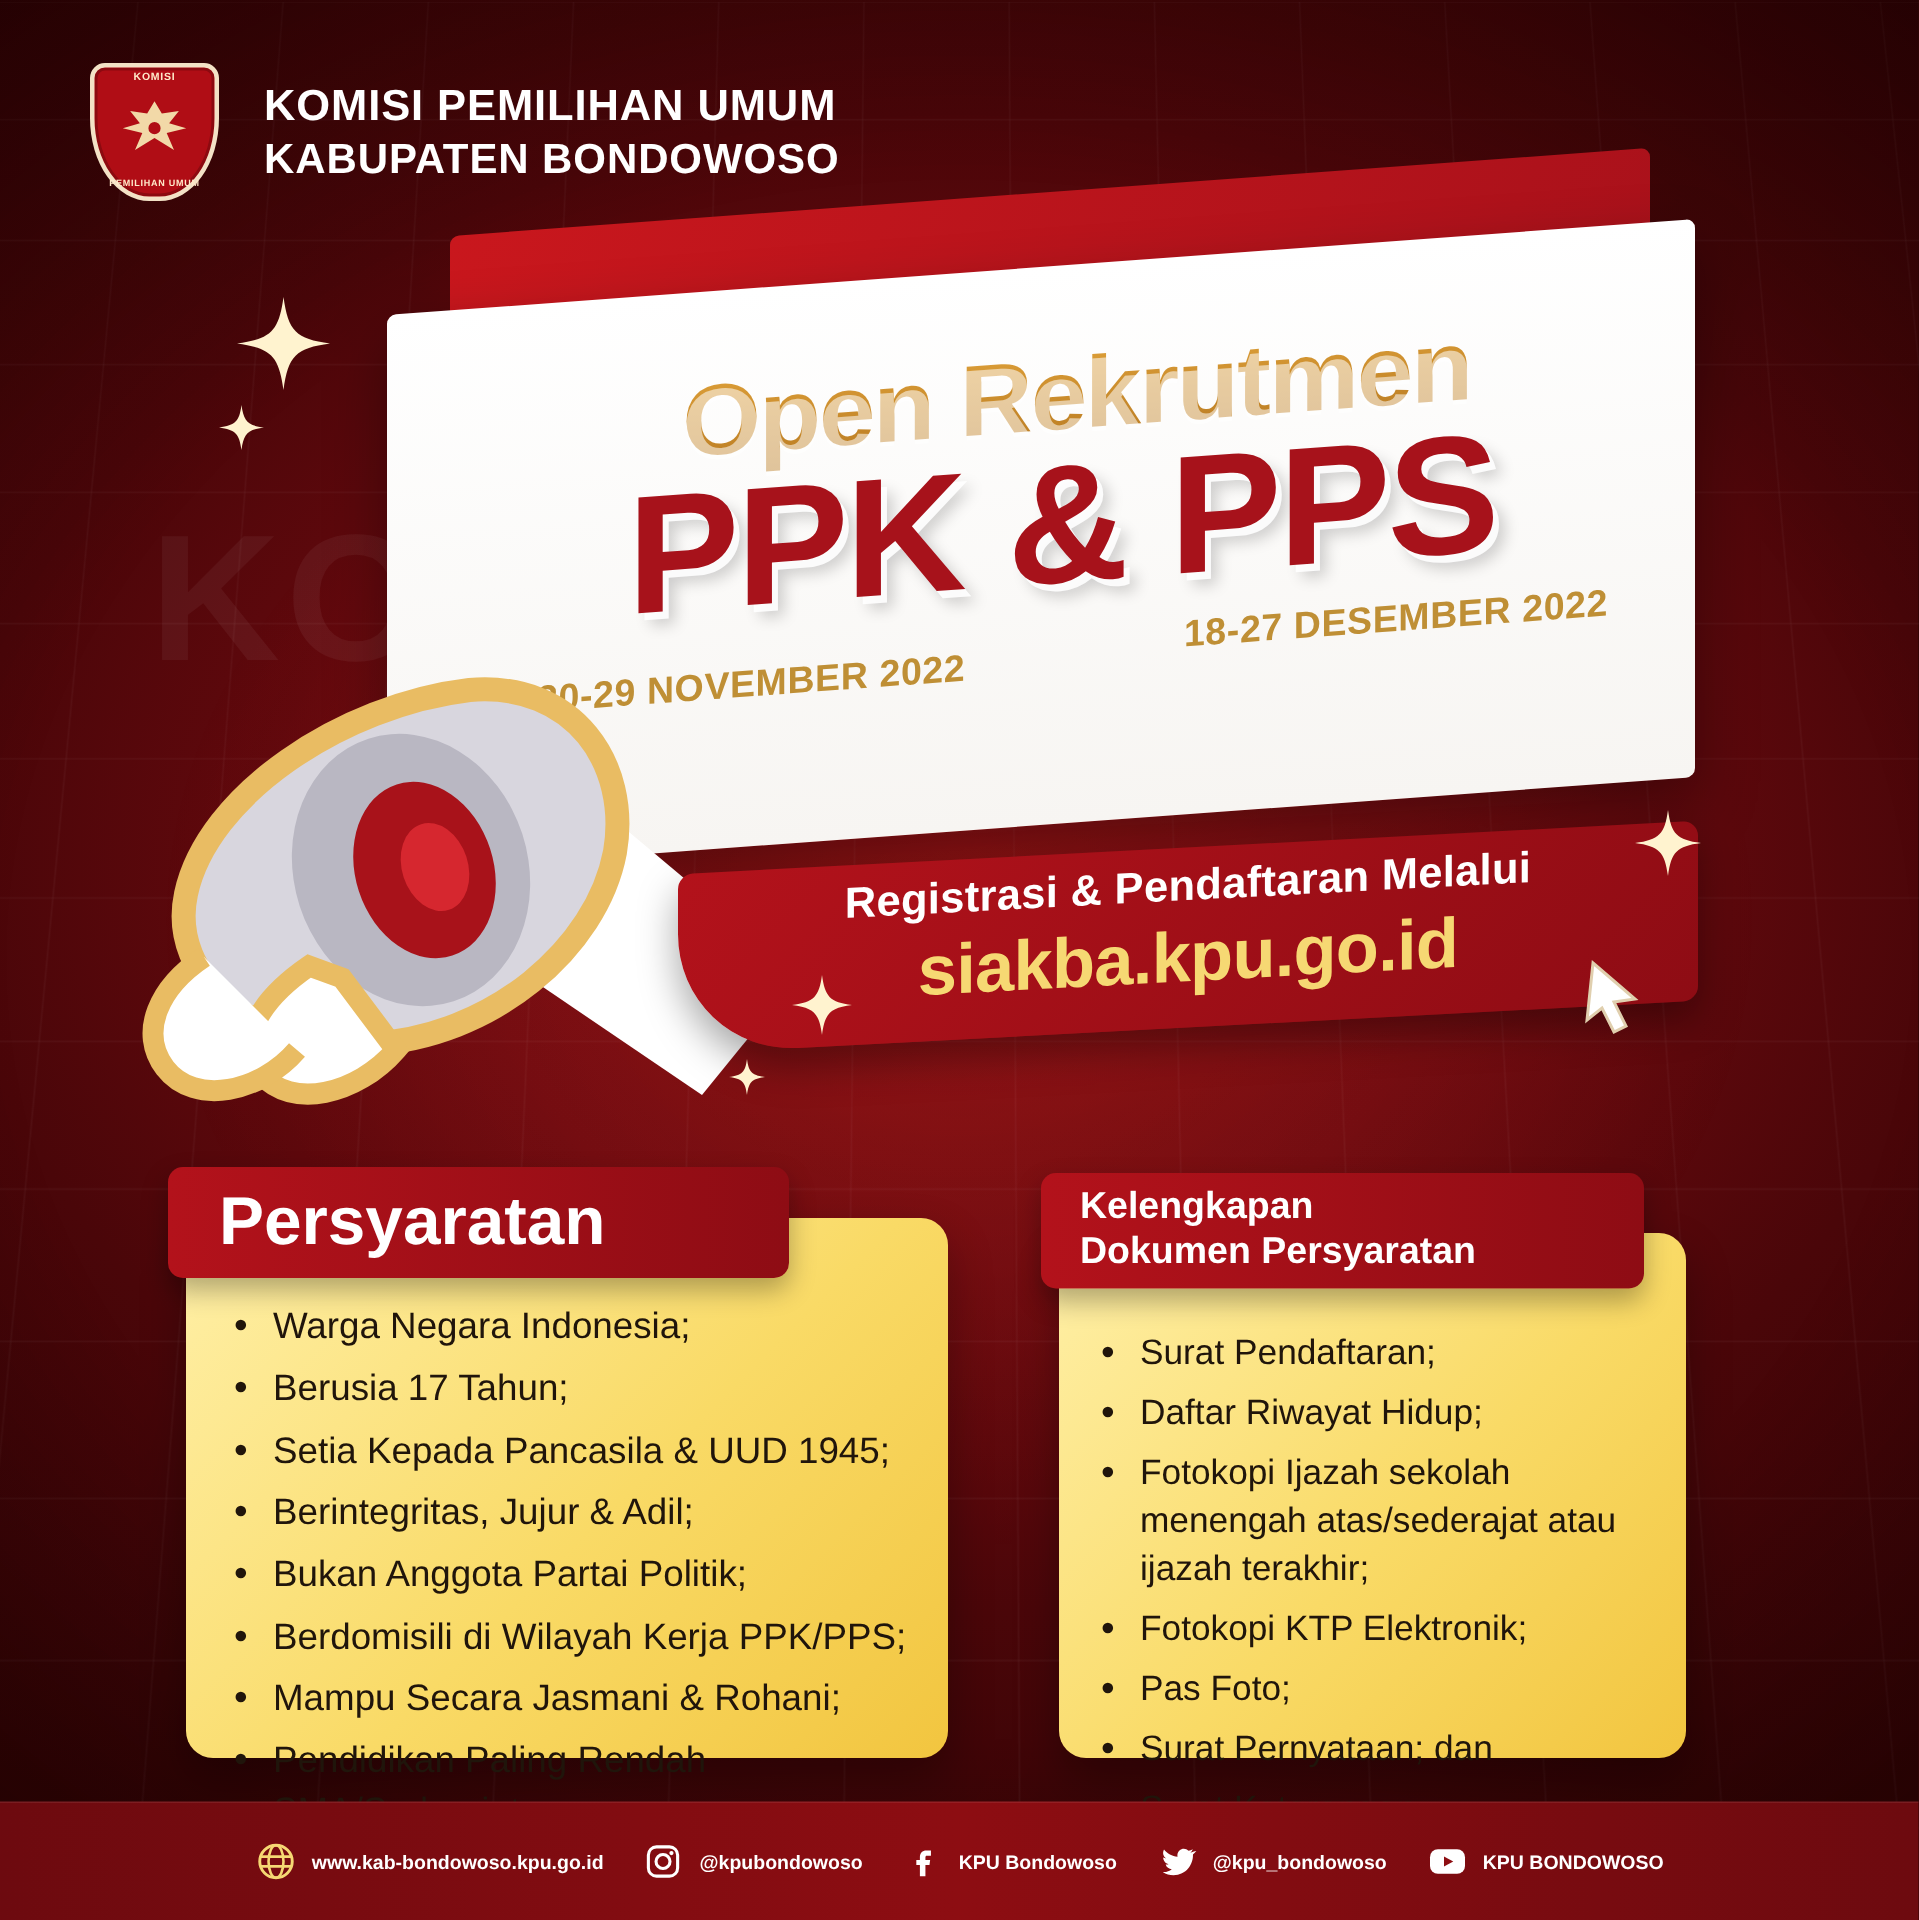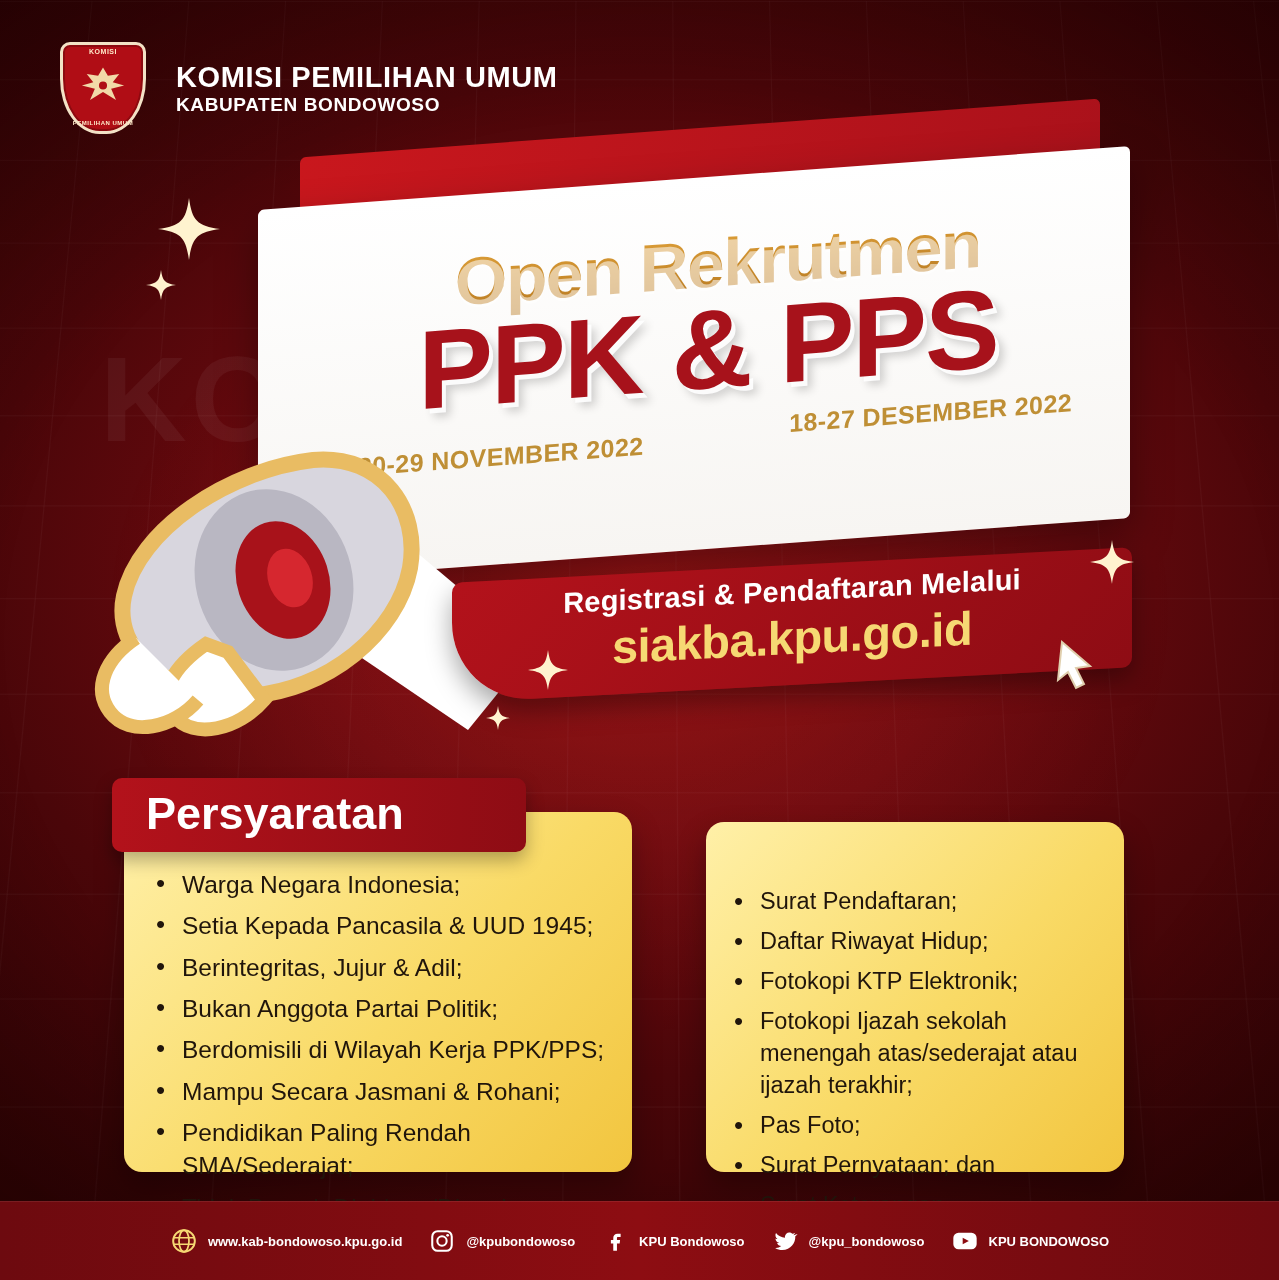--- a/index.html
+++ b/index.html
@@ -95,21 +95,21 @@
   .header-text {
     color: #ffffff;
     line-height: 1.18;
   }
   .header-text .l1 {
     font-size: 29px;
     font-weight: 700;
     letter-spacing: .6px;
   }
   .header-text .l2 {
-    font-size: 19px;
+    font-size: 28px;
     font-weight: 600;
     letter-spacing: .6px;
   }
 
   
   .hero-shadow-card {
     position: absolute;
     left: 300px;
     top: 128px;
     width: 800px;
@@ -424,41 +424,46 @@
   <svg class="spark" style="left:528px;top:650px;width:40px;height:40px;" viewBox="0 0 60 60">
     <path d="M30 0 C33 22 38 27 60 30 C38 33 33 38 30 60 C27 38 22 33 0 30 C22 27 27 22 30 0 Z" fill="#fff3cf"></path>
   </svg>
   <svg class="spark" style="left:486px;top:706px;width:24px;height:24px;" viewBox="0 0 60 60">
     <path d="M30 0 C33 22 38 27 60 30 C38 33 33 38 30 60 C27 38 22 33 0 30 C22 27 27 22 30 0 Z" fill="#fff3cf"></path>
   </svg>
 
   <div class="panel-req">
     <ul>
       <li>Warga Negara Indonesia;</li>
+      <li>Berusia 17 Tahun;</li>
       <li>Setia Kepada Pancasila &amp; UUD 1945;</li>
       <li>Berintegritas, Jujur &amp; Adil;</li>
       <li>Bukan Anggota Partai Politik;</li>
       <li>Berdomisili di Wilayah Kerja PPK/PPS;</li>
       <li>Mampu Secara Jasmani &amp; Rohani;</li>
       <li>Pendidikan Paling Rendah SMA/Sederajat;</li>
       <li>Tidak Pernah Dipidana/Dipenjara</li>
     </ul>
   </div>
   <div class="panel-req-header">Persyaratan</div>
 
   <div class="panel-doc">
     <ul>
       <li>Surat Pendaftaran;</li>
       <li>Daftar Riwayat Hidup;</li>
+      <li>Fotokopi Ijazah sekolah menengah atas/sederajat atau ijazah terakhir;</li>
       <li>Fotokopi KTP Elektronik;</li>
-      <li>Fotokopi Ijazah sekolah menengah atas/sederajat atau ijazah terakhir;</li>
       <li>Pas Foto;</li>
       <li>Surat Pernyataan; dan</li>
       <li>Surat Keterangan.</li>
     </ul>
+  </div>
+  <div class="panel-doc-header">
+    <div>Kelengkapan</div>
+    <div>Dokumen Persyaratan</div>
   </div>
 
   <div class="footer">
     <div class="f-item">
       <span class="f-ico">
         <svg viewBox="0 0 24 24" width="26" height="26">
             <circle cx="12" cy="12" r="10" fill="none" stroke="#f6d873" stroke-width="1.8"></circle>
             <ellipse cx="12" cy="12" rx="4.6" ry="10" fill="none" stroke="#f6d873" stroke-width="1.6"></ellipse>
             <path d="M2.3 9h19.4M2.3 15h19.4" stroke="#f6d873" stroke-width="1.6"></path>
           </svg>

